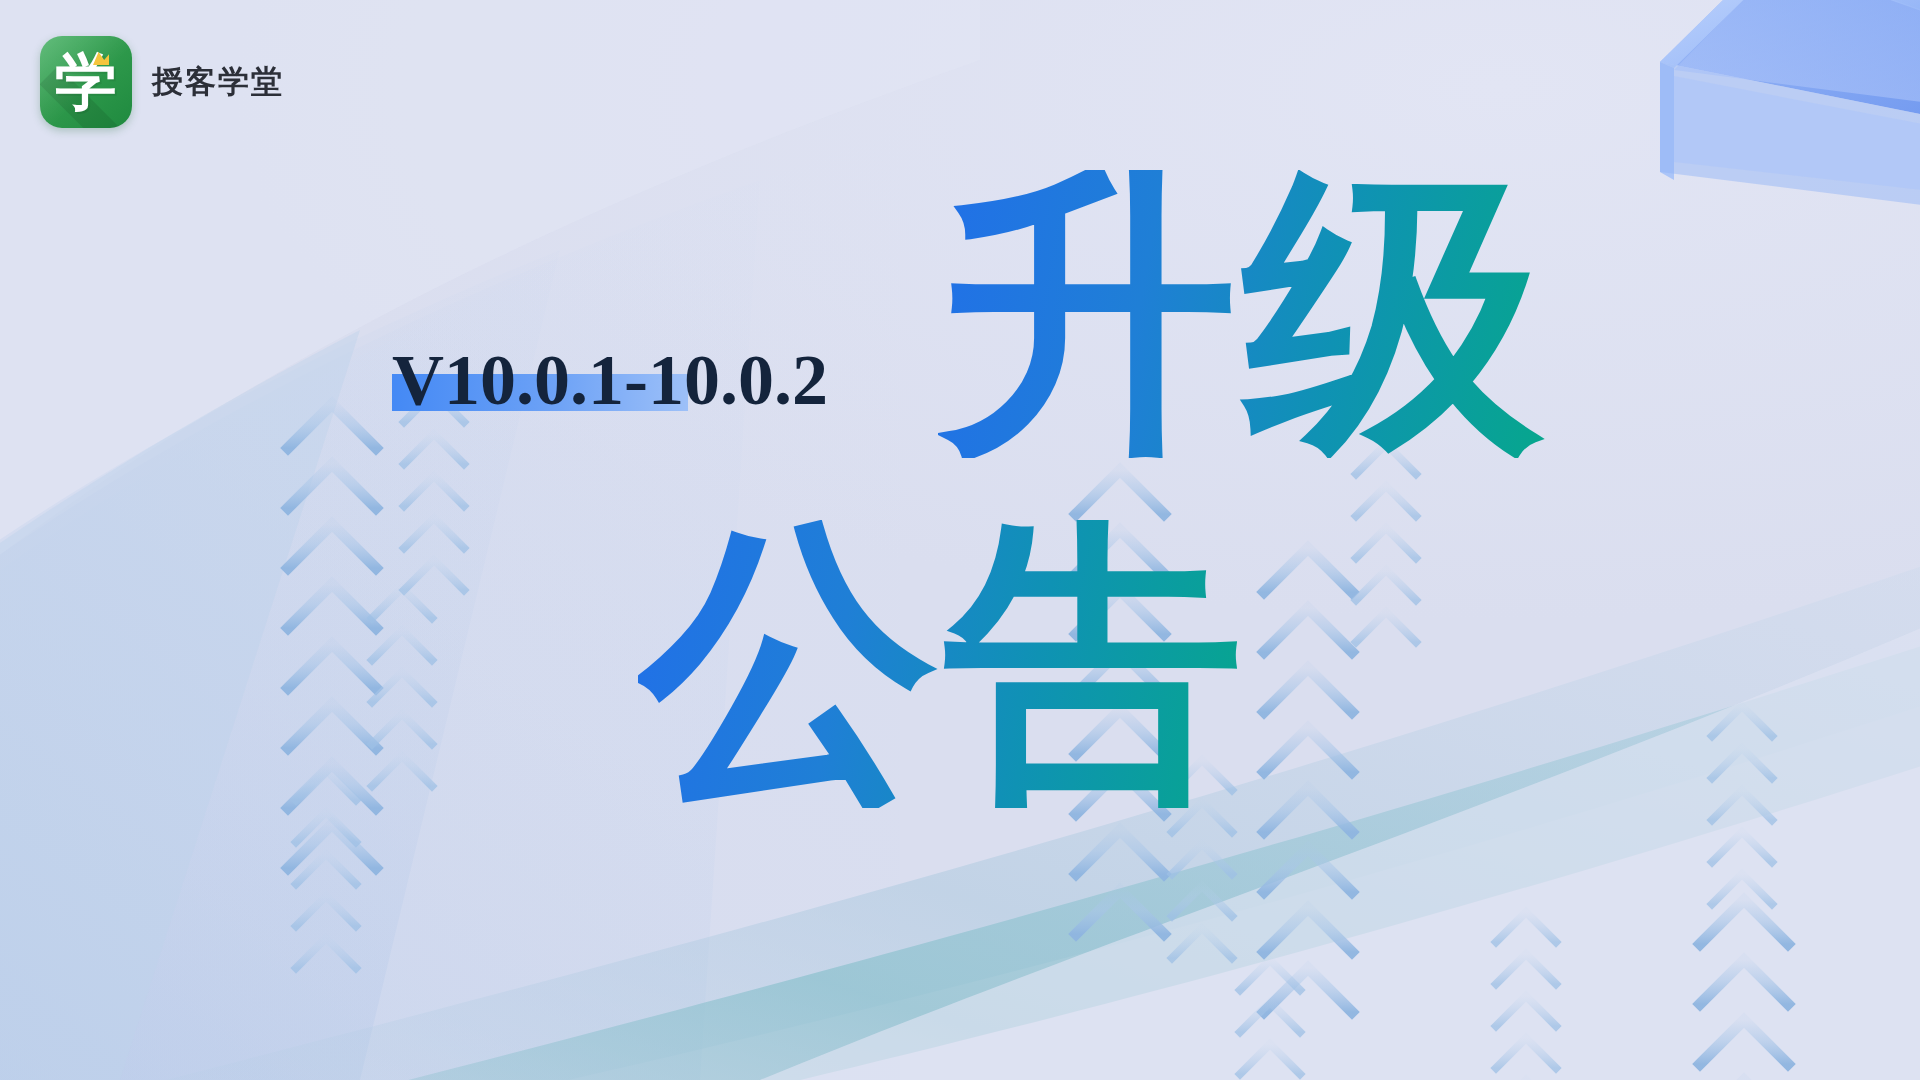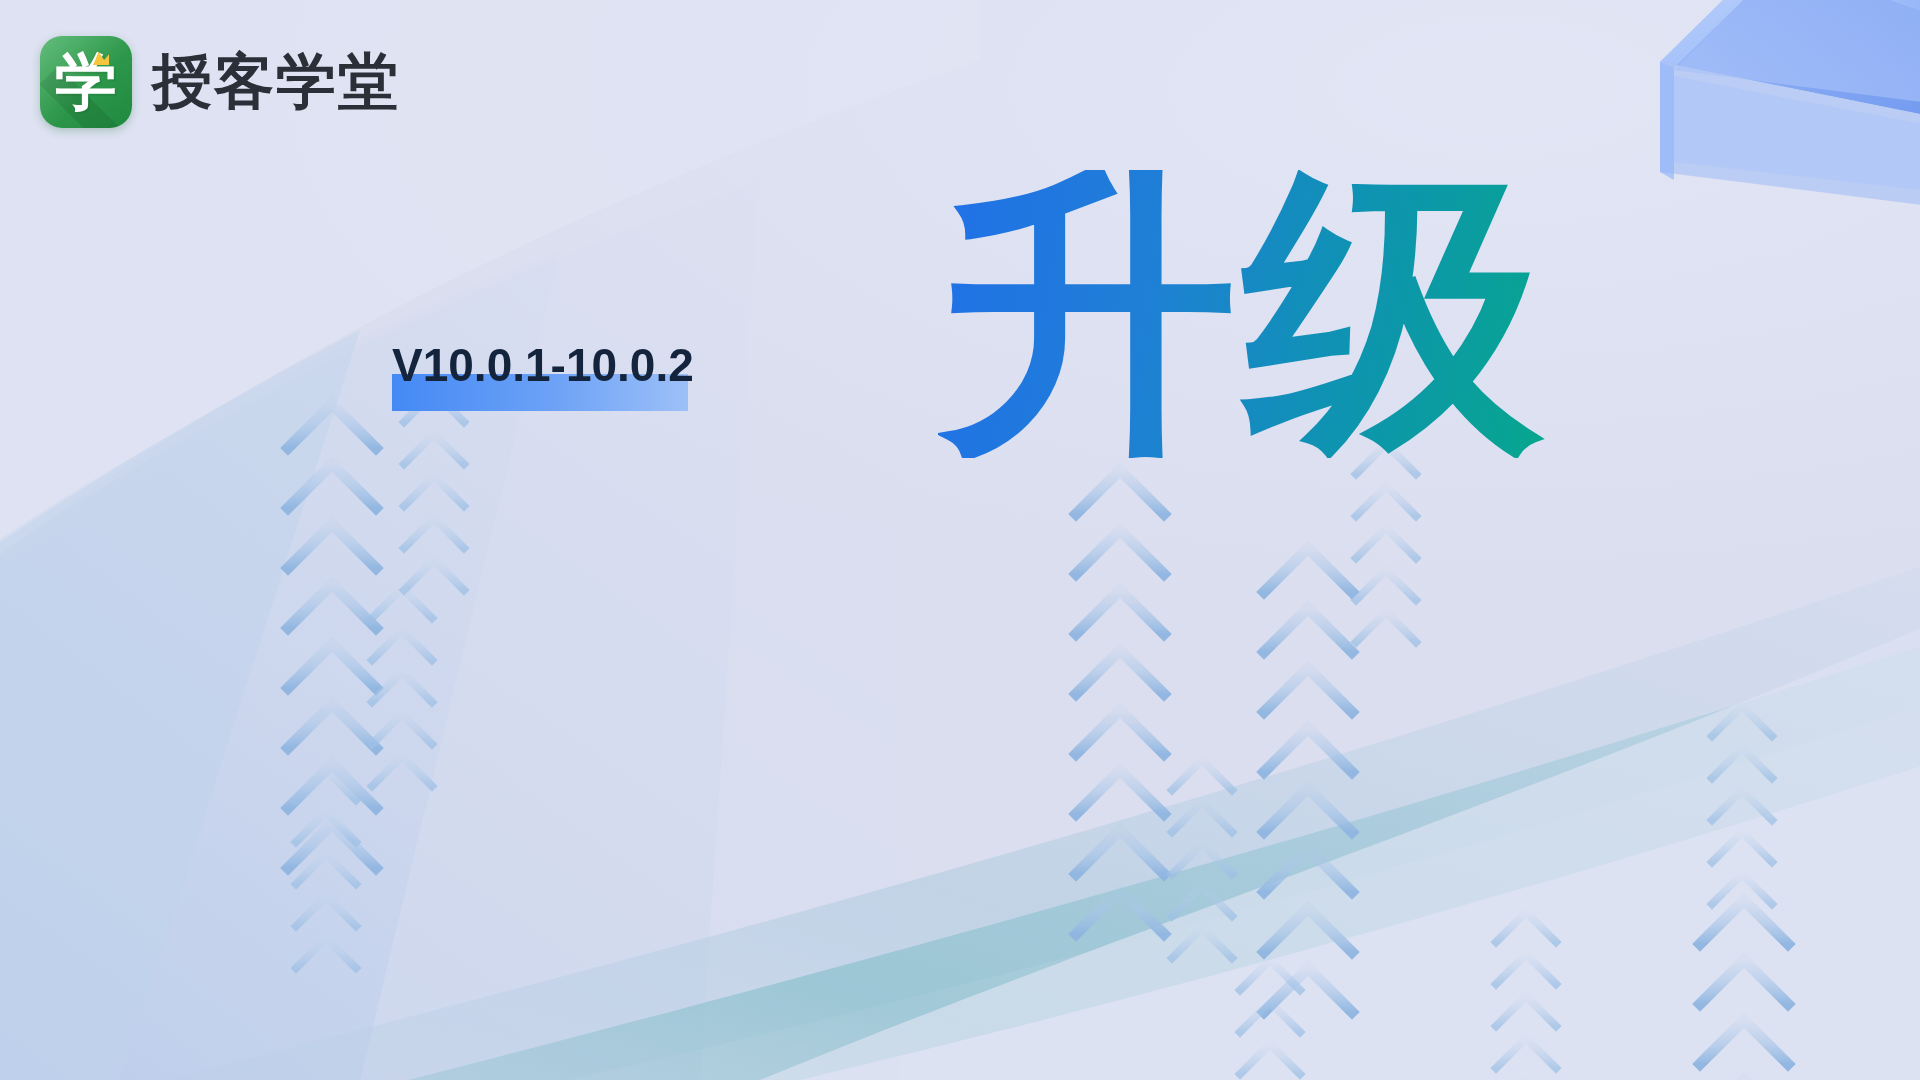--- a/index.html
+++ b/index.html
@@ -40,43 +40,43 @@
     position:absolute;inset:0;display:flex;align-items:center;justify-content:center;
     color:#fff;font-size:62px;line-height:1;font-weight:700;
     font-family:"DejaVu Sans","Liberation Sans",sans-serif;
     text-shadow:2px 2px 0 rgba(0,0,0,.07);
   }
   #logo-mark .gold{
     position:absolute;left:53px;top:16px;width:16px;height:13px;
     background:#f5c53d;clip-path:polygon(0 100%,35% 0,70% 62%,100% 18%,100% 100%);
   }
   #logo-text{
-    font-size:60px;font-weight:700;color:#2c2f38;letter-spacing:2px;
+    font-size:31px;font-weight:700;color:#2c2f38;letter-spacing:2px;
     font-family:"DejaVu Sans","Liberation Sans",sans-serif;white-space:nowrap;
   }
 
   
   #soke-wm{
     position:absolute;left:386px;top:272px;z-index:12;
     font-size:138px;font-weight:700;font-style:italic;letter-spacing:10px;
     color:transparent;-webkit-text-stroke:2px #76bdae;
     font-family:"Liberation Sans","DejaVu Sans",sans-serif;
     line-height:1;user-select:none;white-space:nowrap;
   }
 
   
   #version-block{position:absolute;left:392px;top:338px;z-index:20;height:74px;}
   #version-hl{
     position:absolute;left:0;top:36px;width:296px;height:37px;
     background:linear-gradient(90deg,#4489f5 0%,#6da2f6 55%,#9dc0f8 100%);
   }
   #version-text{
     position:relative;z-index:2;
-    font-size:46px;font-weight:600;color:#14243c;letter-spacing:0px;
-    font-family:Liberation Sans, sans-serif;
+    font-size:72px;font-weight:600;color:#14243c;letter-spacing:0px;
+    font-family:Liberation Serif, serif;
     line-height:1.18;white-space:nowrap;
   }
 
   
   #title-wrap{position:absolute;left:18px;top:0;width:1920px;height:908px;z-index:25;text-align:center;}
   .title-line{
     position:absolute;font-weight:700;line-height:.96;white-space:nowrap;
     font-family:"DejaVu Sans","Liberation Sans",sans-serif;
     background:linear-gradient(100deg,#2170e8 0%,#1f7fd6 34%,#0f92b4 64%,#06a78c 100%);
     -webkit-background-clip:text;background-clip:text;
@@ -216,15 +216,16 @@
   </div>
 
 
   <div id="version-block">
     <div id="version-hl"></div>
     <div id="version-text">V10.0.1-10.0.2</div>
   </div>
 
   <div id="title-wrap">
     <div class="title-line" id="title-line-1">升级</div>
+    <div class="title-line" id="title-line-2">公告</div>
   </div>
 
 </div>
 
 </body></html>

